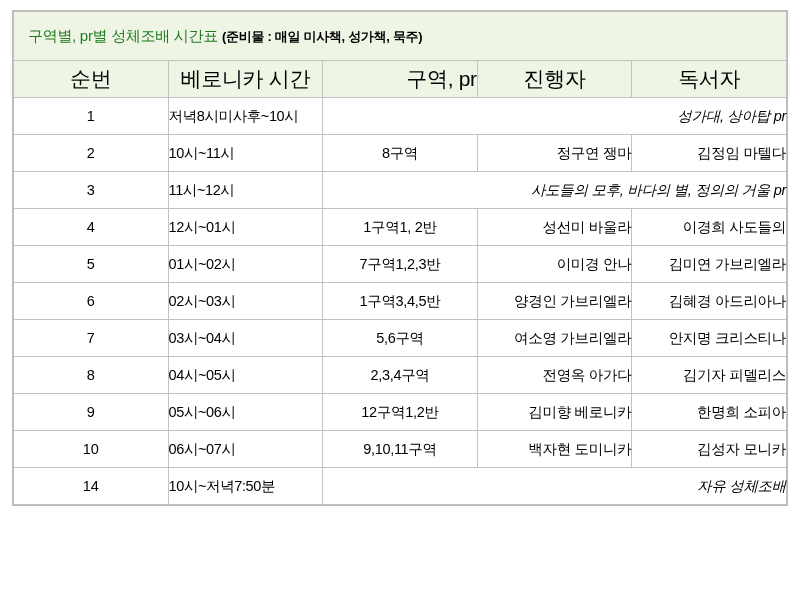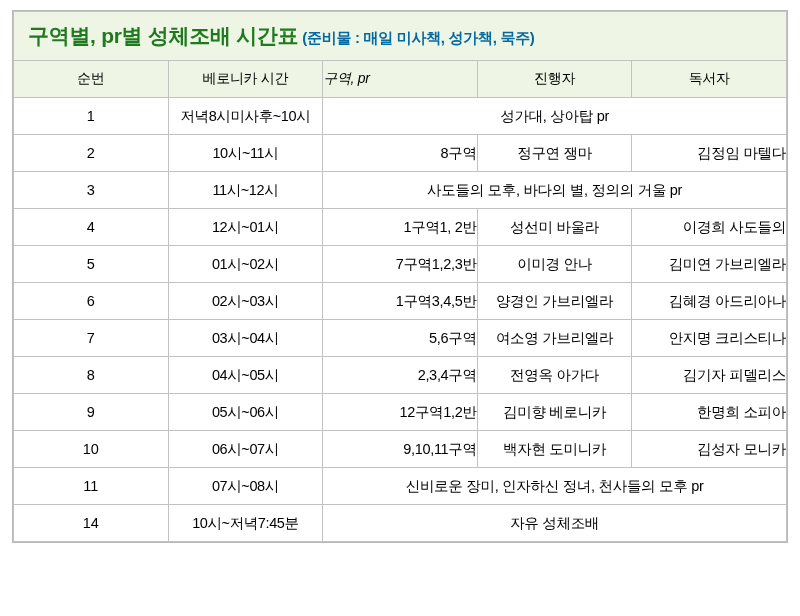--- a/index.html
+++ b/index.html
@@ -43,87 +43,87 @@
     background: #eef5e4;
     height: 40px;
     padding: 4px 14px;
     border-left: 1px solid #c2c2c2;
     border-right: 1px solid #c2c2c2;
     border-top: 1px solid #c2c2c2;
     border-bottom: 1px solid #c2c2c2;
   }
   .title-main {
     color: #1f7a1f;
+    font-weight: normal;
+    font-size: 15px;
+    letter-spacing: -0.3px;
+    margin-top: 29px;
+  }
+  .title-sub {
+    color: #000000;
     font-weight: bold;
-    font-size: 21px;
-    letter-spacing: -0.3px;
-    margin-top: 29px;
-  }
-  .title-sub {
-    color: #0369a1;
-    font-weight: bold;
-    font-size: 15px;
+    font-size: 13px;
     letter-spacing: -0.3px;
   }
   
   tr.head-row td {
     background: #eef5e4;
     text-align: center;
-    font-size: 14px;
+    font-size: 21px;
     height: 36px;
     letter-spacing: -0.3px;
   }
   
   td.c-num {
     text-align: center;
     width: 72px;
   }
   td.c-time {
-    text-align: center;
     width: 158px;
     letter-spacing: -0.4px;
   }
   td.c-area {
+    text-align: center;
+    padding-left: 14px;
+    width: 180px;
+    letter-spacing: -0.3px;
+  }
+  td.c-lead {
+    text-align: right;
+    width: 176px;
+    letter-spacing: -0.3px;
+  }
+  td.c-read {
+    text-align: right;
+    letter-spacing: -0.3px;
+  }
+  td.span3 {
     text-align: right;
     padding-left: 14px;
-    width: 180px;
-    letter-spacing: -0.3px;
-  }
-  td.c-lead {
-    text-align: center;
-    width: 176px;
-    letter-spacing: -0.3px;
-  }
-  td.c-read {
-    text-align: right;
-    letter-spacing: -0.3px;
-  }
-  td.span3 {
-    text-align: center;
-    padding-left: 14px;
-    letter-spacing: -0.3px;
+    letter-spacing: -0.3px;
+    font-style: italic;
   }
 </style>
 </head>
 <body>
 
 <div class="page">
   <div class="table-wrap">
     <table class="sched">
       <tbody>
         <tr class="title-row">
           <td colspan="5">
             <span class="title-main">구역별, pr별  성체조배 시간표</span>
             <span class="title-sub">(준비물 : 매일 미사책, 성가책, 묵주)</span>
           </td>
         </tr>
         <tr class="head-row">
           <td class="c-num">순번</td>
           <td class="c-time">베로니카 시간</td>
-          <td class="c-area" style="text-align:left;padding-left:0;font-style:italic;">구역, pr</td>
+          <td class="c-area" style="text-align:right;padding-left:0;">구역, pr</td>
           <td class="c-lead">진행자</td>
           <td class="c-read">독서자</td>
         </tr>
 
         <tr>
           <td class="c-num">1</td>
           <td class="c-time">저녁8시미사후~10시</td>
           <td class="span3" colspan="3">성가대, 상아탑 pr</td>
         </tr>
 
@@ -190,29 +190,24 @@
         </tr>
 
         <tr>
           <td class="c-num">10</td>
           <td class="c-time">06시~07시</td>
           <td class="c-area">9,10,11구역</td>
           <td class="c-lead">백자현 도미니카</td>
           <td class="c-read">김성자 모니카</td>
         </tr>
 
-        <tr>
-          <td class="c-num">11</td>
-          <td class="c-time">07시~08시</td>
-          <td class="span3" colspan="3">신비로운 장미, 인자하신 정녀, 천사들의 모후 pr</td>
-        </tr>
 
 
 
         <tr>
           <td class="c-num">14</td>
-          <td class="c-time">10시~저녁7:45분</td>
+          <td class="c-time">10시~저녁7:50분</td>
           <td class="span3" colspan="3">자유 성체조배</td>
         </tr>
       </tbody>
     </table>
   </div>
 </div>
 
 </body></html>

